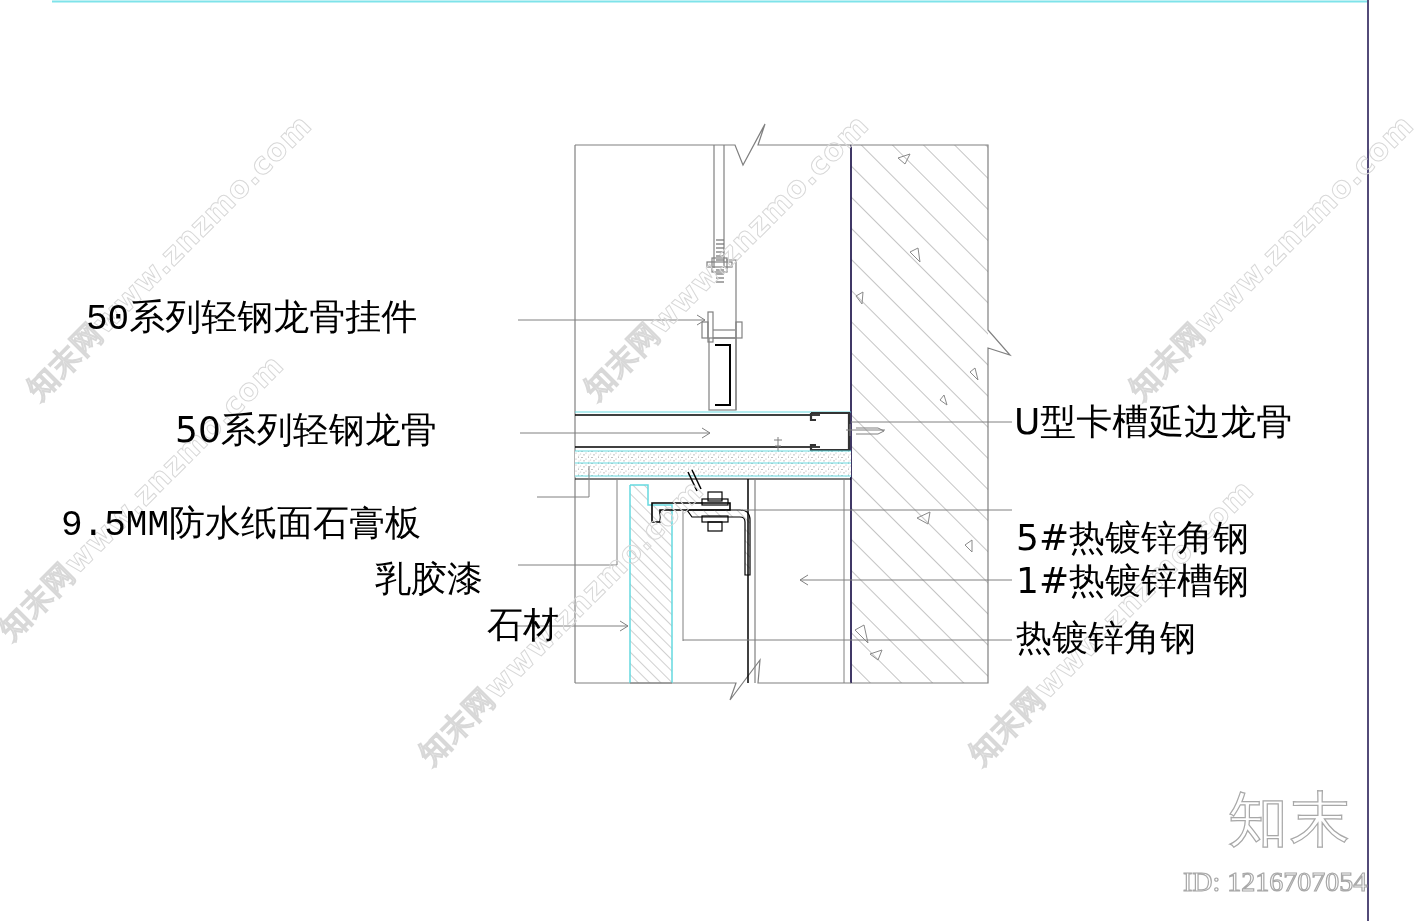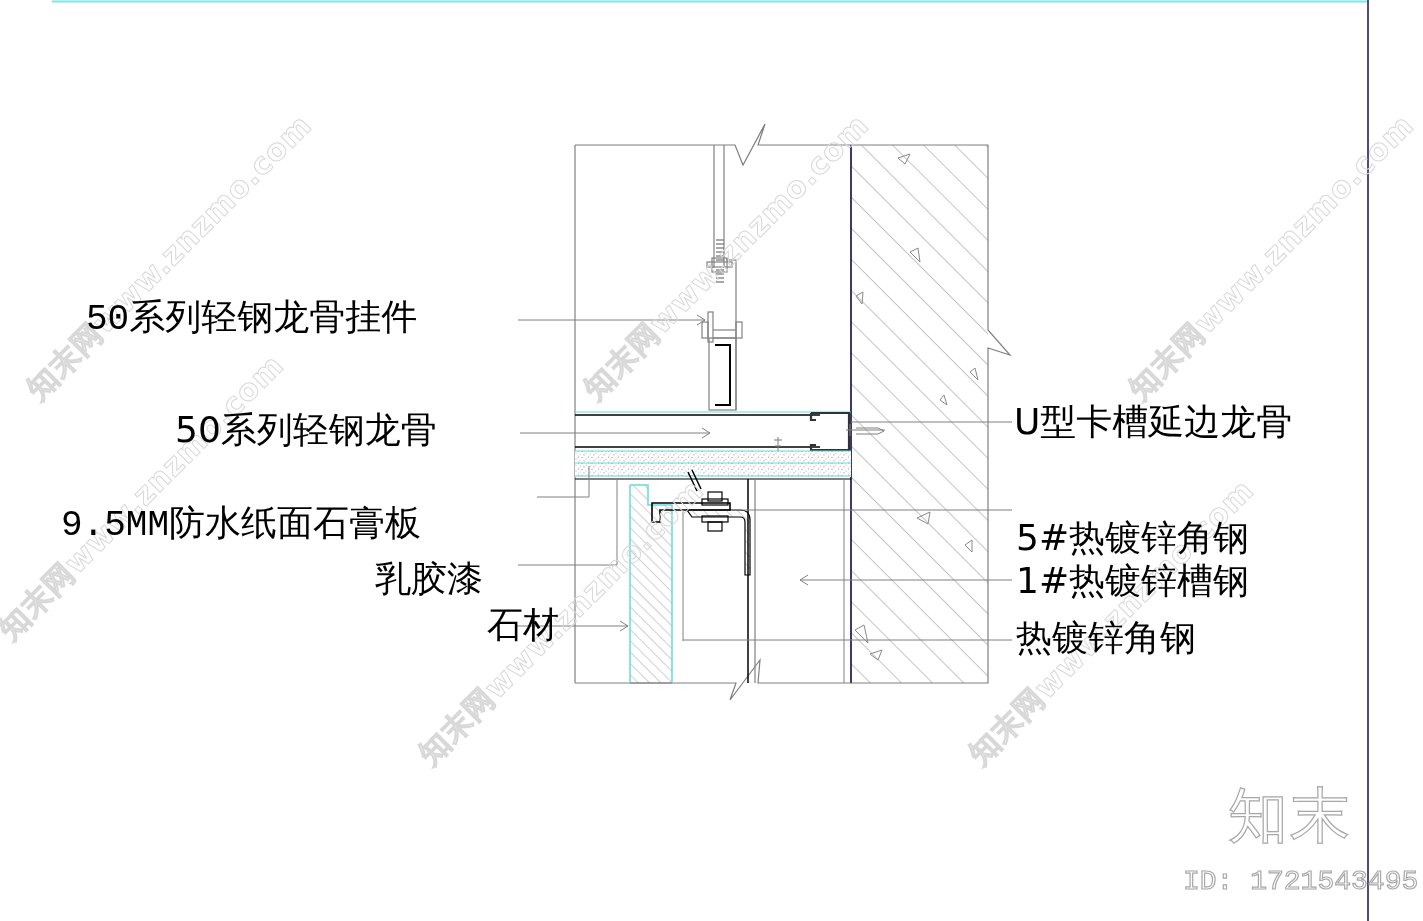--- a/index.html
+++ b/index.html
@@ -1,20 +1,20 @@
 <!DOCTYPE html>
 <html><head>
 <meta charset="utf-8">
 <style>
   html, body { margin: 0; padding: 0; background: #ffffff; }
   body { width: 1423px; height: 921px; position: relative; overflow: hidden; font-family: "DejaVu Sans", sans-serif; }
   #canvas { position: absolute; left: 0; top: 0; width: 1423px; height: 921px; }
   .label { position: absolute; font-family: "DejaVu Sans", sans-serif; font-size: 36px; color: #000; white-space: nowrap; line-height: 1; letter-spacing: 0px; }
   .wm-diag { position: absolute; font-family: "DejaVu Sans", sans-serif; font-size: 30px; font-weight: bold; color: transparent; -webkit-text-stroke: 1px #d8d8d8; white-space: nowrap; transform-origin: 0 0; transform: rotate(-45deg); letter-spacing: 1px; }
-  .brand { position: absolute; font-family: Liberation Mono, monospace; color: transparent; -webkit-text-stroke: 1.2px #a8a8a8; white-space: nowrap; line-height: 1; }
+  .brand { position: absolute; font-family: Liberation Serif, serif; color: transparent; -webkit-text-stroke: 1.2px #a8a8a8; white-space: nowrap; line-height: 1; }
   .brand-logo { left: 1228px; top: 790px; font-size: 60px; letter-spacing: 2px; }
   .brand-id { left: 1183px; top: 868px; font-size: 28px; }
 </style>
 </head>
 <body>
 
 <svg id="canvas" viewBox="0 0 1423 921" xmlns="http://www.w3.org/2000/svg">
   <defs>
     <pattern id="hatch" patternUnits="userSpaceOnUse" width="22" height="22" patternTransform="rotate(-45)">
       <line x1="0" y1="0" x2="0" y2="22" stroke="#8a8a8a" stroke-width="1"></line>
@@ -171,13 +171,13 @@
 <div class="label" style="left:61px; top:508px;font-family:Liberation Mono, monospace;">9.5MM防水纸面石膏板</div>
 <div class="label" style="left:375px; top:561px;">乳胶漆</div>
 <div class="label" style="left:439px; top:607px;margin-left:48px;">石材</div>
 
 <div class="label" style="left:1014px; top:404px;">U型卡槽延边龙骨</div>
 <div class="label" style="left:1016px; top:520px;">5#热镀锌角钢</div>
 <div class="label" style="left:1016px; top:563px;">1#热镀锌槽钢</div>
 <div class="label" style="left:1016px; top:620px;">热镀锌角钢</div>
 
 <div class="brand brand-logo">知末</div>
-<div class="brand brand-id">ID: 1721543495</div>
+<div class="brand brand-id">ID: 1216707054</div>
 
 </body></html>

